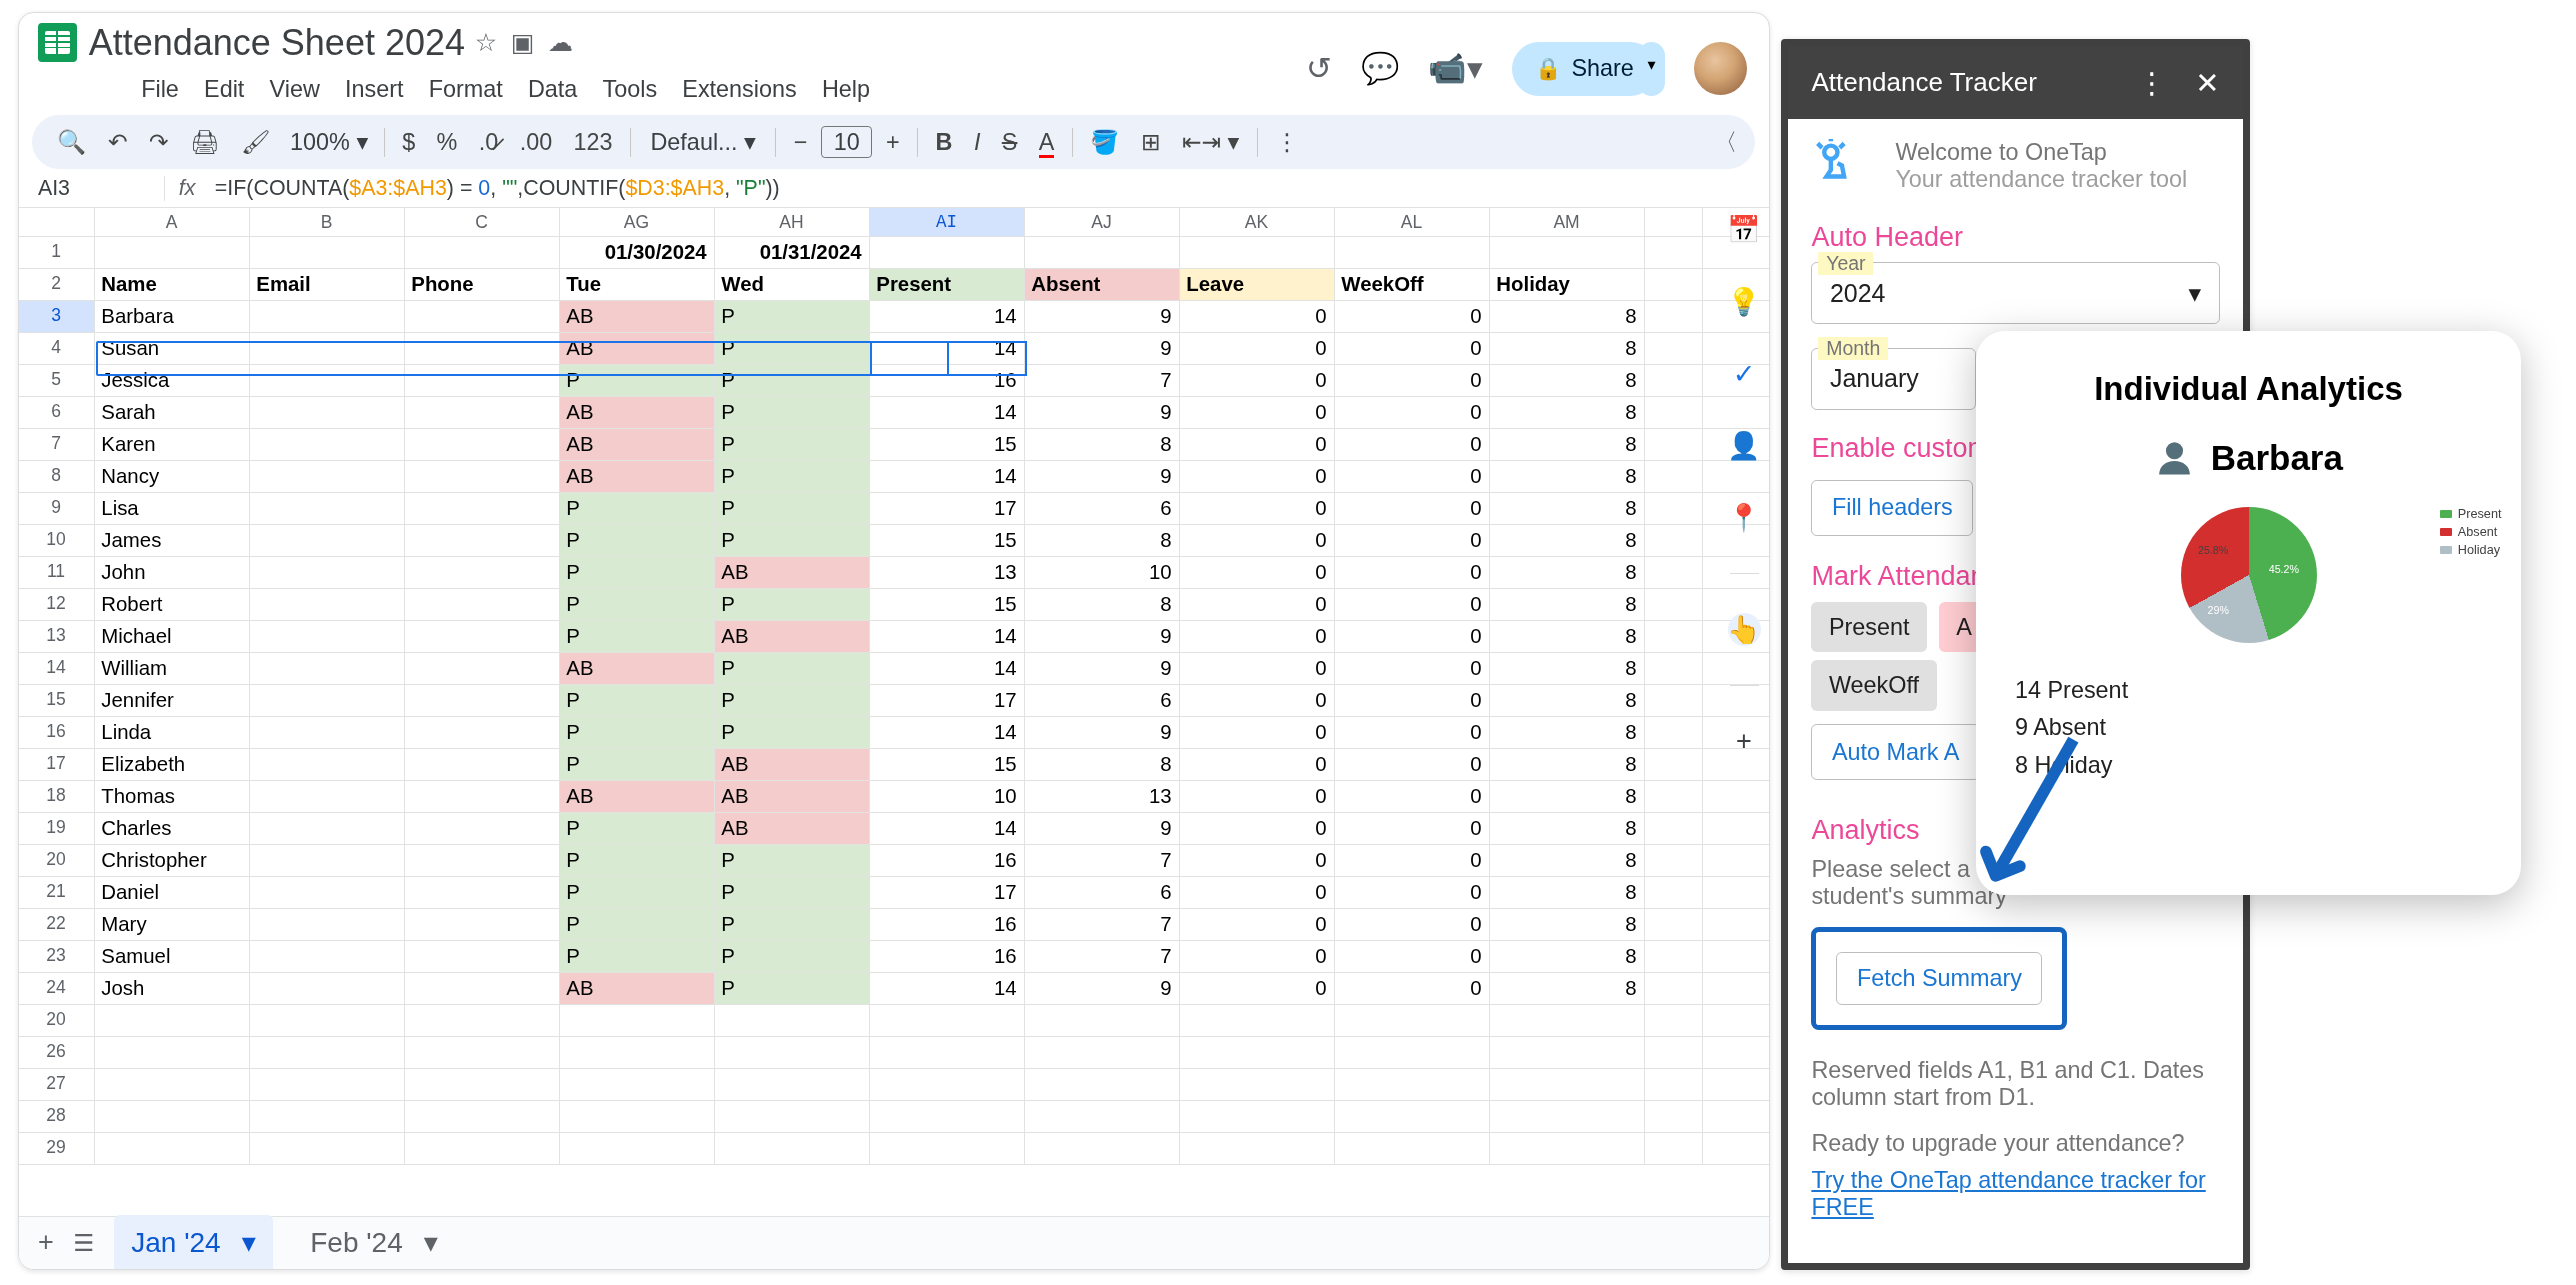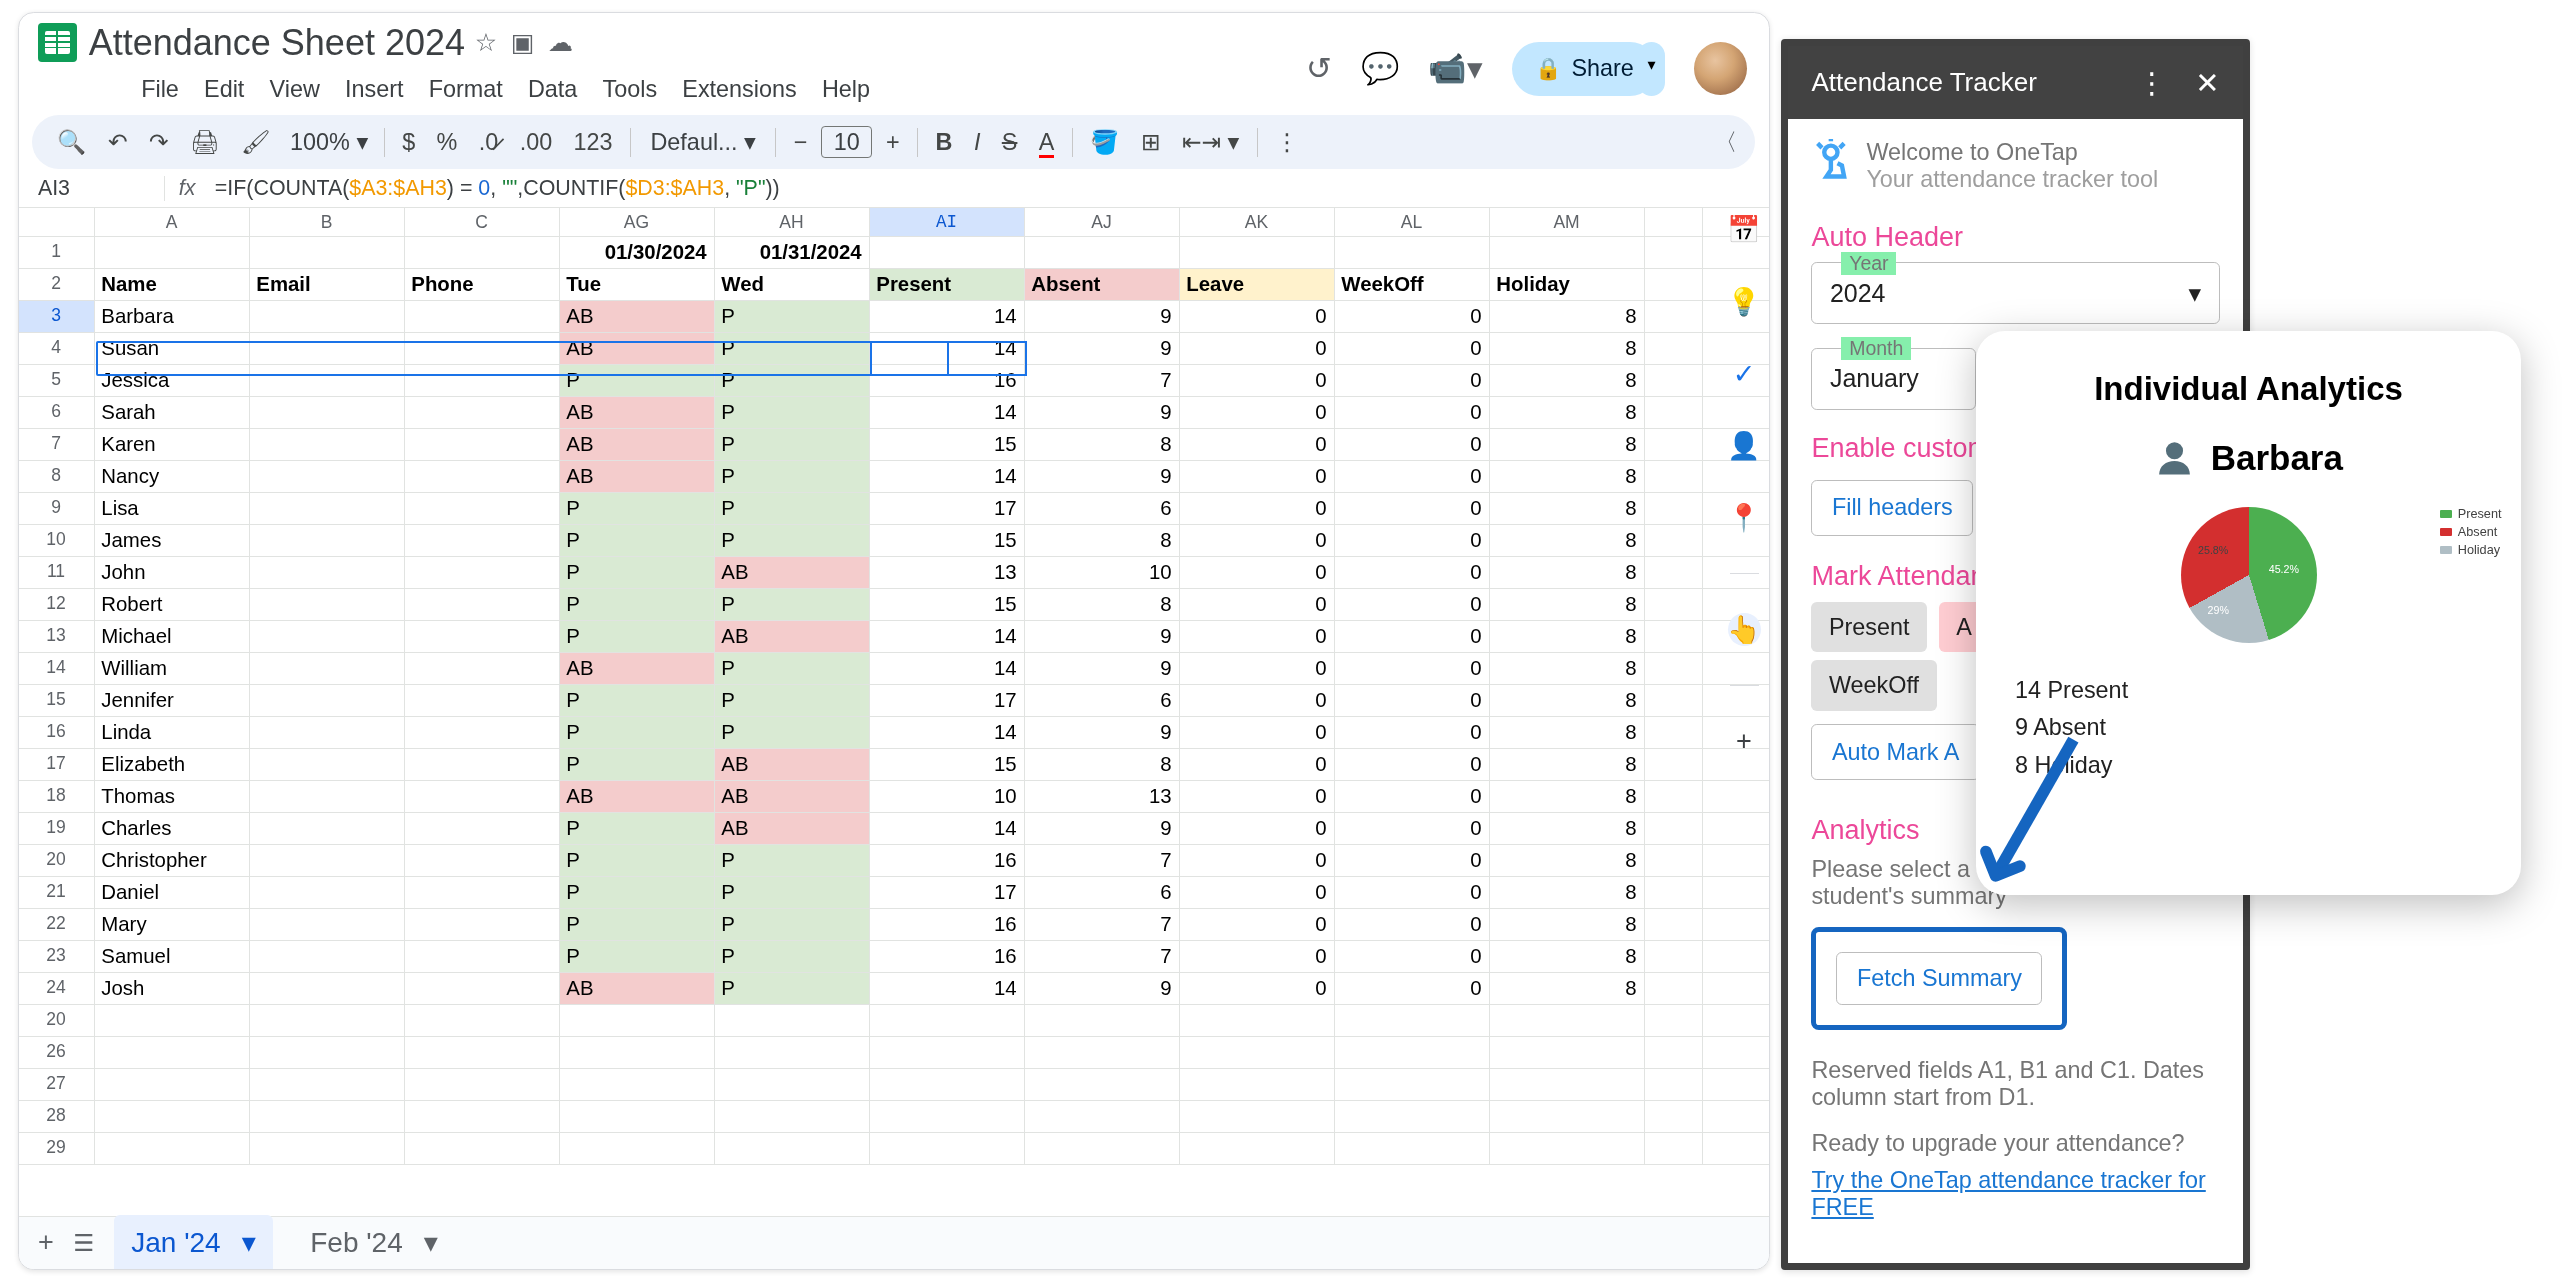--- a/index.html
+++ b/index.html
@@ -87,27 +87,27 @@
 .side-rail { position: absolute; right: 0; top: 185px; width: 49px; display: flex; flex-direction: column; align-items: center; gap: 39px; padding-top: 15.6px; }
 .side-rail .item { width: 33px; height: 33px; cursor: pointer; font-size: 27px; display: flex; align-items: center; justify-content: center; }
 .rail-sep { width: 29px; height: 1px; background: #dadce0; }
 
 
 .sidebar { position: absolute; left: 1781px; top: 39px; width: 469px; height: 1231px; background: #fff; border: 7px solid #404040; border-radius: 3.9px; box-shadow: 0 1.9px 7.8px rgba(0,0,0,0.12); overflow: hidden; }
 .sidebar-header { background: #424242; color: #fff; padding: 19.5px 23.4px; display: flex; align-items: center; justify-content: space-between; }
 .sidebar-header h2 { font-size: 26px; font-weight: 500; }
 .sidebar-header .actions { display: flex; gap: 29px; font-size: 29px; }
 .sidebar-body { padding: 19.5px 23.4px; font-size: 23.4px; color: #5f6368; }
-.sidebar-body .welcome { display: flex; gap: 2px; align-items: flex-start; margin-bottom: 29px; }
+.sidebar-body .welcome { display: flex; gap: 31px; align-items: flex-start; margin-bottom: 29px; }
 .tap-icon { width: 53px; height: 53px; color: #42a5f5; }
 .welcome-title { font-size: 23.4px; color: #757575; font-weight: 500; }
 .welcome-sub { font-size: 23.4px; color: #9e9e9e; }
 .section-label { font-size: 27px; color: #ec4899; margin: 19.5px 0 9.7px; }
 .select-box { position: relative; border: 1px solid #bdbdbd; border-radius: 5.8px; padding: 15.6px 17.5px; font-size: 25px; color: #212121; display: flex; justify-content: space-between; align-items: center; margin-bottom: 23.4px; }
-.select-box .label { position: absolute; top: -11.7px; left: 29px; background: #86efac; padding: 0 7.8px; font-size: 19.5px; color: #757575; }
+.select-box .label { position: absolute; top: -11.7px; left: 6px; background: #fef9c3; padding: 0 7.8px; font-size: 19.5px; color: #757575; }
 .pill-btn { border: 1px solid #bdbdbd; border-radius: 5.8px; padding: 13.6px 19.5px; font-size: 23.4px; display: inline-block; margin: 5.8px 0; color: #1976d2; cursor: pointer; }
 .mark-row { display: flex; gap: 11.7px; margin: 7.8px 0; }
 .mark-btn { border-radius: 5.8px; padding: 11.7px 17.5px; font-size: 23.4px; color: #212121; }
 .mark-present { background: #e0e0e0; }
 .mark-a { background: #ffcdd2; }
 .mark-weekoff { background: #e0e0e0; }
 .analytics-text { font-size: 23.4px; color: #757575; margin: 9.7px 0; }
 .fetch-box { border: 5.8px solid #1565c0; border-radius: 7.8px; padding: 20px; display: inline-block; margin: 7.8px 0; }
 .fetch-btn { border: 1px solid #bdbdbd; border-radius: 5.8px; padding: 11.7px 19.5px; font-size: 23.4px; color: #1976d2; }
 .link { color: #1976d2; text-decoration: underline; }

